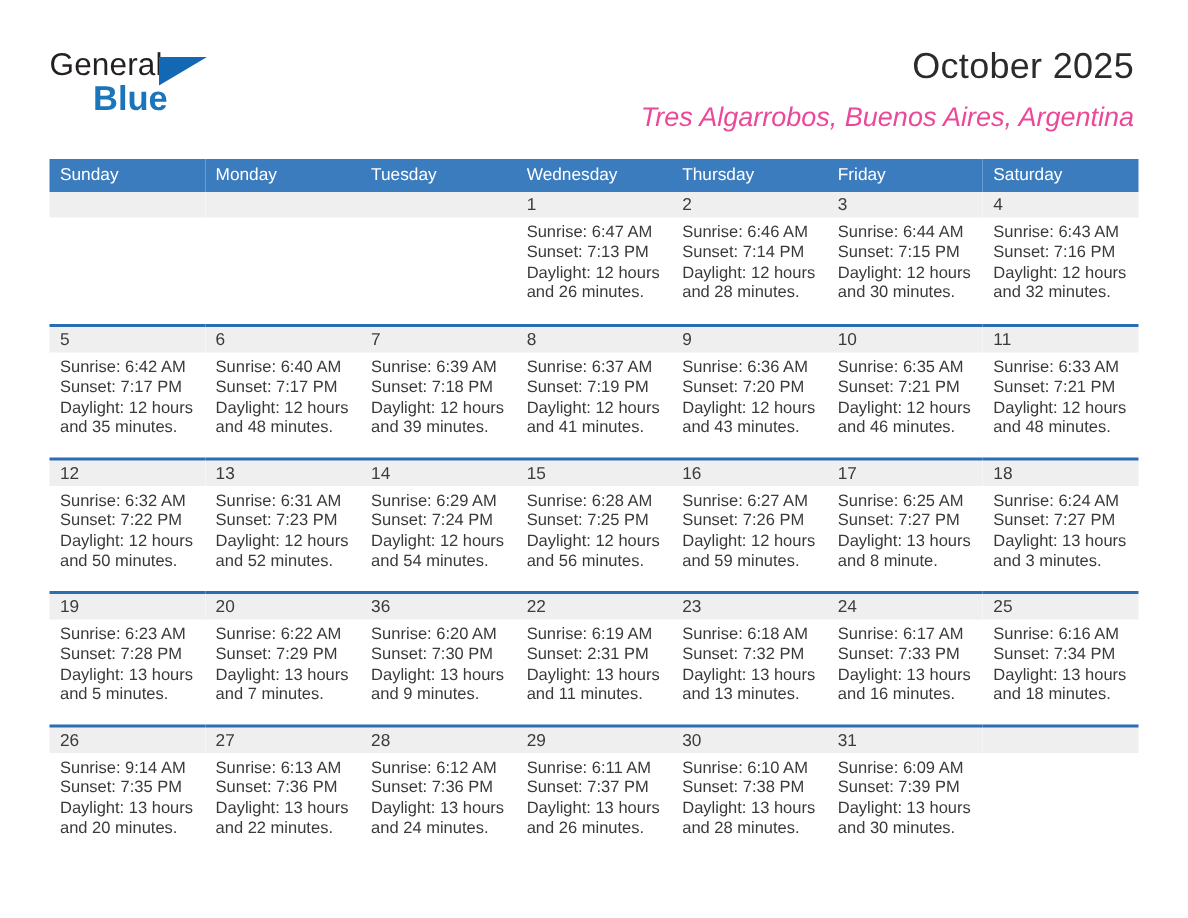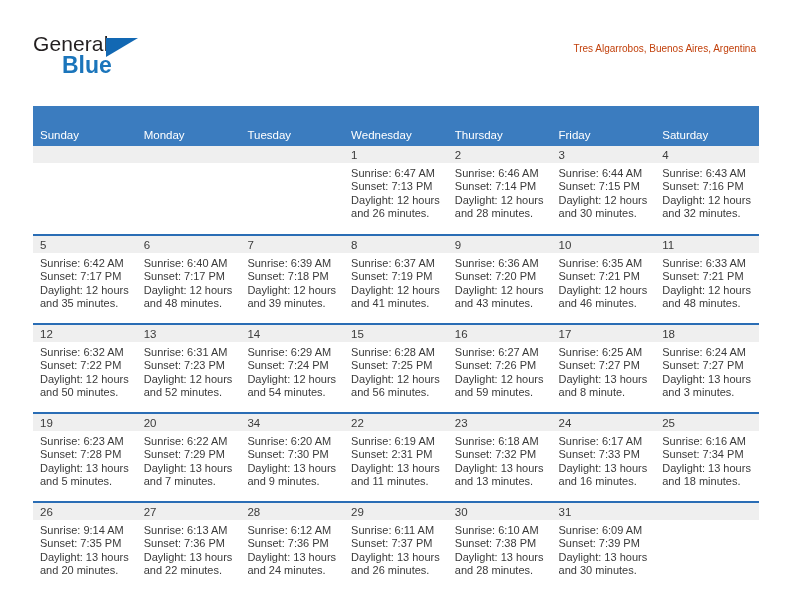--- a/index.html
+++ b/index.html
@@ -50,43 +50,44 @@
   }
   .cal-title {
     font-size: 24px;
     color: #2b2b2b;
     font-weight: normal;
     line-height: 30px;
     letter-spacing: 0.2px;
   }
   .cal-subtitle {
     margin-top: 10px;
-    font-size: 10px;
-    color: #c2410c;
+    font-size: 18px;
+    color: #ec4899;
     line-height: 17px;
+    font-style: italic;
   }
 
   
   .cal-wrap {
     position: absolute;
     left: 33px; top: 106px;
     width: 726px;
   }
   table.cal {
     width: 726px;
     border-collapse: collapse;
     table-layout: fixed;
   }
   table.cal th {
     background: #3b7cbf;
     color: #ffffff;
     font-size: 11.5px;
     font-weight: normal;
     text-align: left;
-    padding: 23px 0 5px 7px;
+    padding: 5px 0 5px 7px;
     height: 21px;
     line-height: 12px;
   }
   td.daycell {
     vertical-align: top;
     padding: 0;
     border-top: 2px solid #2a6db5;
     height: 89px;
     background: #ffffff;
   }
@@ -115,20 +116,21 @@
 
   <div class="masthead">
 
     <div class="logo">
       <span class="logo-general">General</span>
       <span class="logo-tri"></span>
       <span class="logo-blue">Blue</span>
     </div>
 
     <div class="title-block">
+      <div class="cal-title">October 2025</div>
       <div class="cal-subtitle">Tres Algarrobos, Buenos Aires, Argentina</div>
     </div>
 
   </div>
 
   <div class="cal-wrap">
     <table class="cal">
       <thead>
         <tr id="hdr-row">
             <th>Sunday</th>
@@ -349,21 +351,21 @@
             <td class="daycell">
               <div class="daynum-band">20</div>
               <div class="daylines">
                 <div>Sunrise: 6:22 AM</div>
                 <div>Sunset: 7:29 PM</div>
                 <div>Daylight: 13 hours</div>
                 <div>and 7 minutes.</div>
               </div>
             </td>
             <td class="daycell">
-              <div class="daynum-band">34</div>
+              <div class="daynum-band">36</div>
               <div class="daylines">
                 <div>Sunrise: 6:20 AM</div>
                 <div>Sunset: 7:30 PM</div>
                 <div>Daylight: 13 hours</div>
                 <div>and 9 minutes.</div>
               </div>
             </td>
             <td class="daycell">
               <div class="daynum-band">22</div>
               <div class="daylines">

